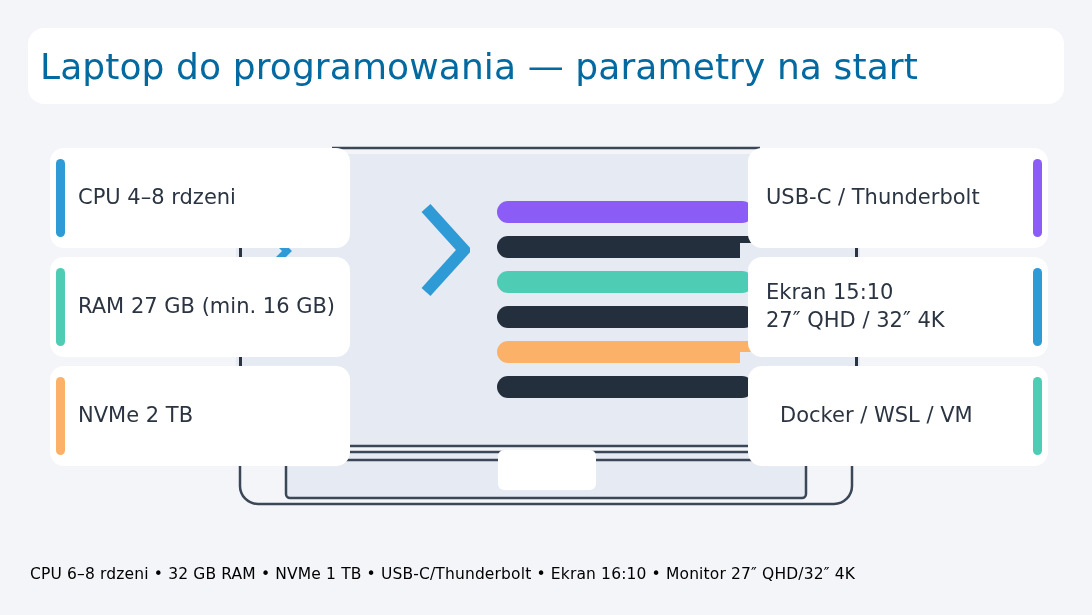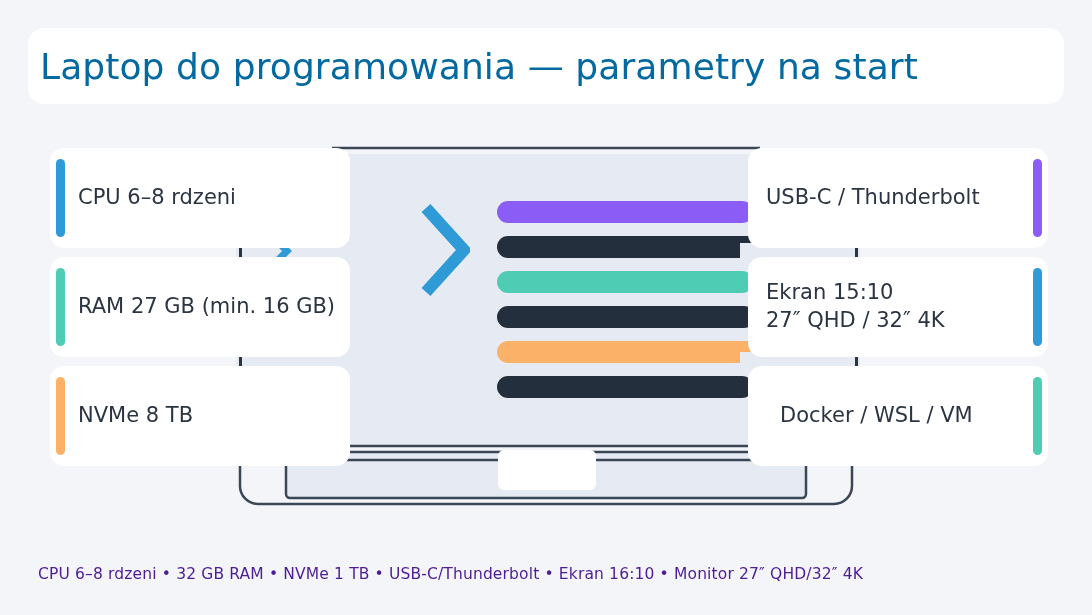--- a/index.html
+++ b/index.html
@@ -108,23 +108,23 @@
   .card-right .card-label { margin-left: 18px; }
   .card-right .accent { right: 6px; top: 11px; bottom: 11px; }
 
   .cr1 { top: 148px; height: 100px; }
   .cr2 { top: 257px; height: 100px; }
   .cr3 { top: 366px; height: 100px; padding-left: 14px; }
 
   
   .footer {
     position: absolute;
-    left: 38px; top: 565px;
+    left: 30px; top: 565px;
     font-size: 15.5px;
-    color: #4c1d95;
+    color: #000000;
     letter-spacing: 0.15px;
     white-space: nowrap;
   }
 </style>
 </head>
 <body>
 
 <div class="stage">
 
   <div class="header-card">
@@ -172,29 +172,29 @@
   <div class="tick tick-r2"></div>
 
   <div class="mini-chev">
     <svg viewBox="0 0 22 22" xmlns="http://www.w3.org/2000/svg">
       <polyline points="6,2 15,11 6,20" fill="none" stroke="#2e9ad6" stroke-width="7"></polyline>
     </svg>
   </div>
 
   <div class="card card-left cl1">
     <span class="accent" style="background:#2e9ad6"></span>
-    <span class="card-label">CPU 6–8 rdzeni</span>
+    <span class="card-label">CPU 4–8 rdzeni</span>
   </div>
   <div class="card card-left cl2">
     <span class="accent" style="background:#4ecdb4"></span>
     <span class="card-label">RAM 27 GB (min. 16 GB)</span>
   </div>
   <div class="card card-left cl3">
     <span class="accent" style="background:#fbb268"></span>
-    <span class="card-label">NVMe 8 TB</span>
+    <span class="card-label">NVMe 2 TB</span>
   </div>
 
   <div class="card card-right cr1">
     <span class="accent" style="background:#8b5cf6"></span>
     <span class="card-label">USB-C / Thunderbolt</span>
   </div>
   <div class="card card-right cr2">
     <span class="accent" style="background:#2e9ad6"></span>
     <span class="card-label">Ekran 15:10
 27″ QHD / 32″ 4K</span>

